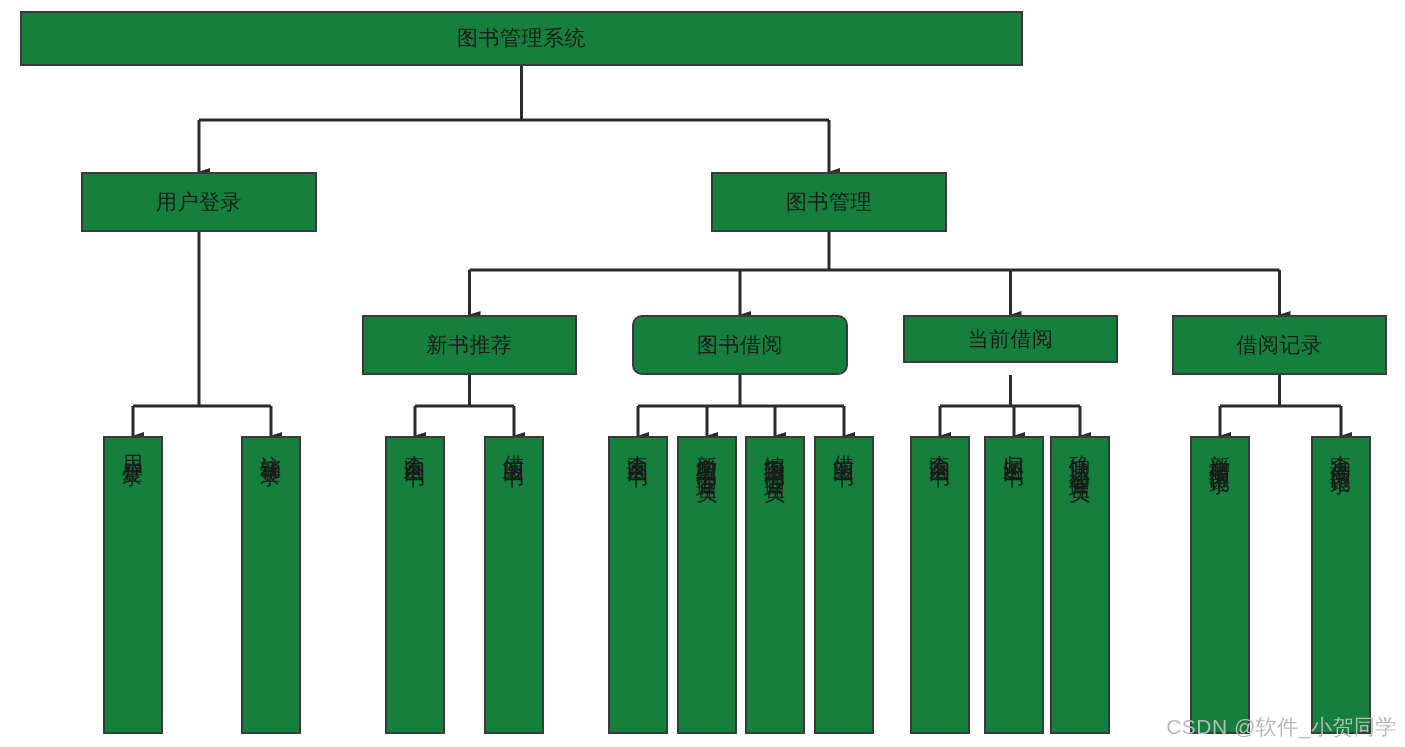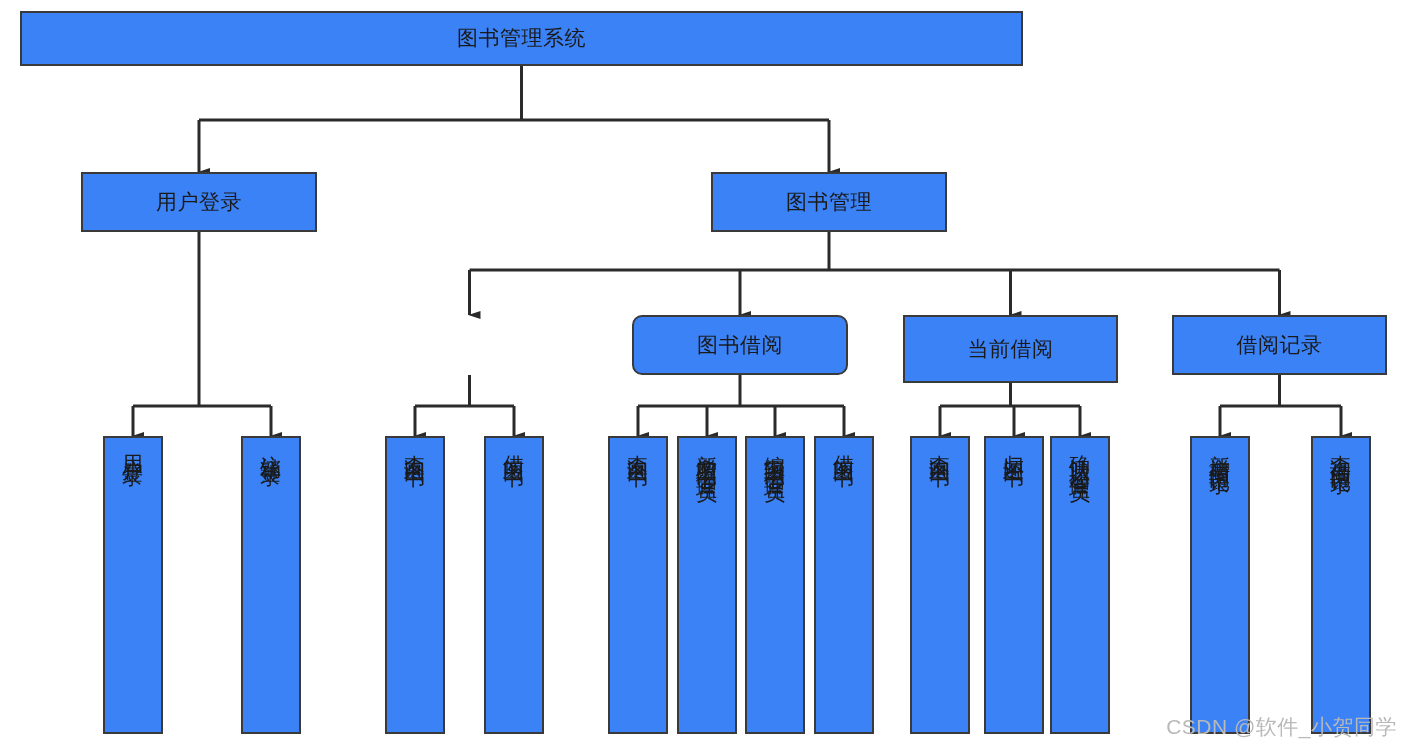--- a/index.html
+++ b/index.html
@@ -22,21 +22,21 @@
   svg.edges {
     position: absolute;
     left: 0;
     top: 0;
     width: 1405px;
     height: 747px;
   }
   .node {
     position: absolute;
     box-sizing: border-box;
-    background: #3b82f6;
+    background: #15803d;
     border: 2px solid #3a3a3a;
     display: flex;
     align-items: center;
     justify-content: center;
     color: #1a1a1a;
   }
   .node .label {
     display: block;
     text-align: center;
     line-height: 1.25;
@@ -122,24 +122,27 @@
     <span class="label">图书管理系统</span>
   </div>
 
   <div class="node horiz" style="left: 81px; top: 172px; width: 236px; height: 60px;">
     <span class="label">用户登录</span>
   </div>
   <div class="node horiz" style="left: 711px; top: 172px; width: 236px; height: 60px;">
     <span class="label">图书管理</span>
   </div>
 
+  <div class="node horiz" style="left: 362px; top: 315px; width: 215px; height: 60px;">
+    <span class="label">新书推荐</span>
+  </div>
   <div class="node horiz" style="left: 632px; top: 315px; width: 216px; height: 60px; border-radius: 10px;">
     <span class="label">图书借阅</span>
   </div>
-  <div class="node horiz" style="left: 903px; top: 315px; width: 215px; height: 68px;">
+  <div class="node horiz" style="left: 903px; top: 315px; width: 215px; height: 48px;">
     <span class="label">当前借阅</span>
   </div>
   <div class="node horiz" style="left: 1172px; top: 315px; width: 215px; height: 60px;">
     <span class="label">借阅记录</span>
   </div>
 
   <div class="node vert" style="left: 103px; top: 436px; width: 60px; height: 298px;">
     <span class="label">用户登录</span>
   </div>
   <div class="node vert" style="left: 241px; top: 436px; width: 60px; height: 298px;">

